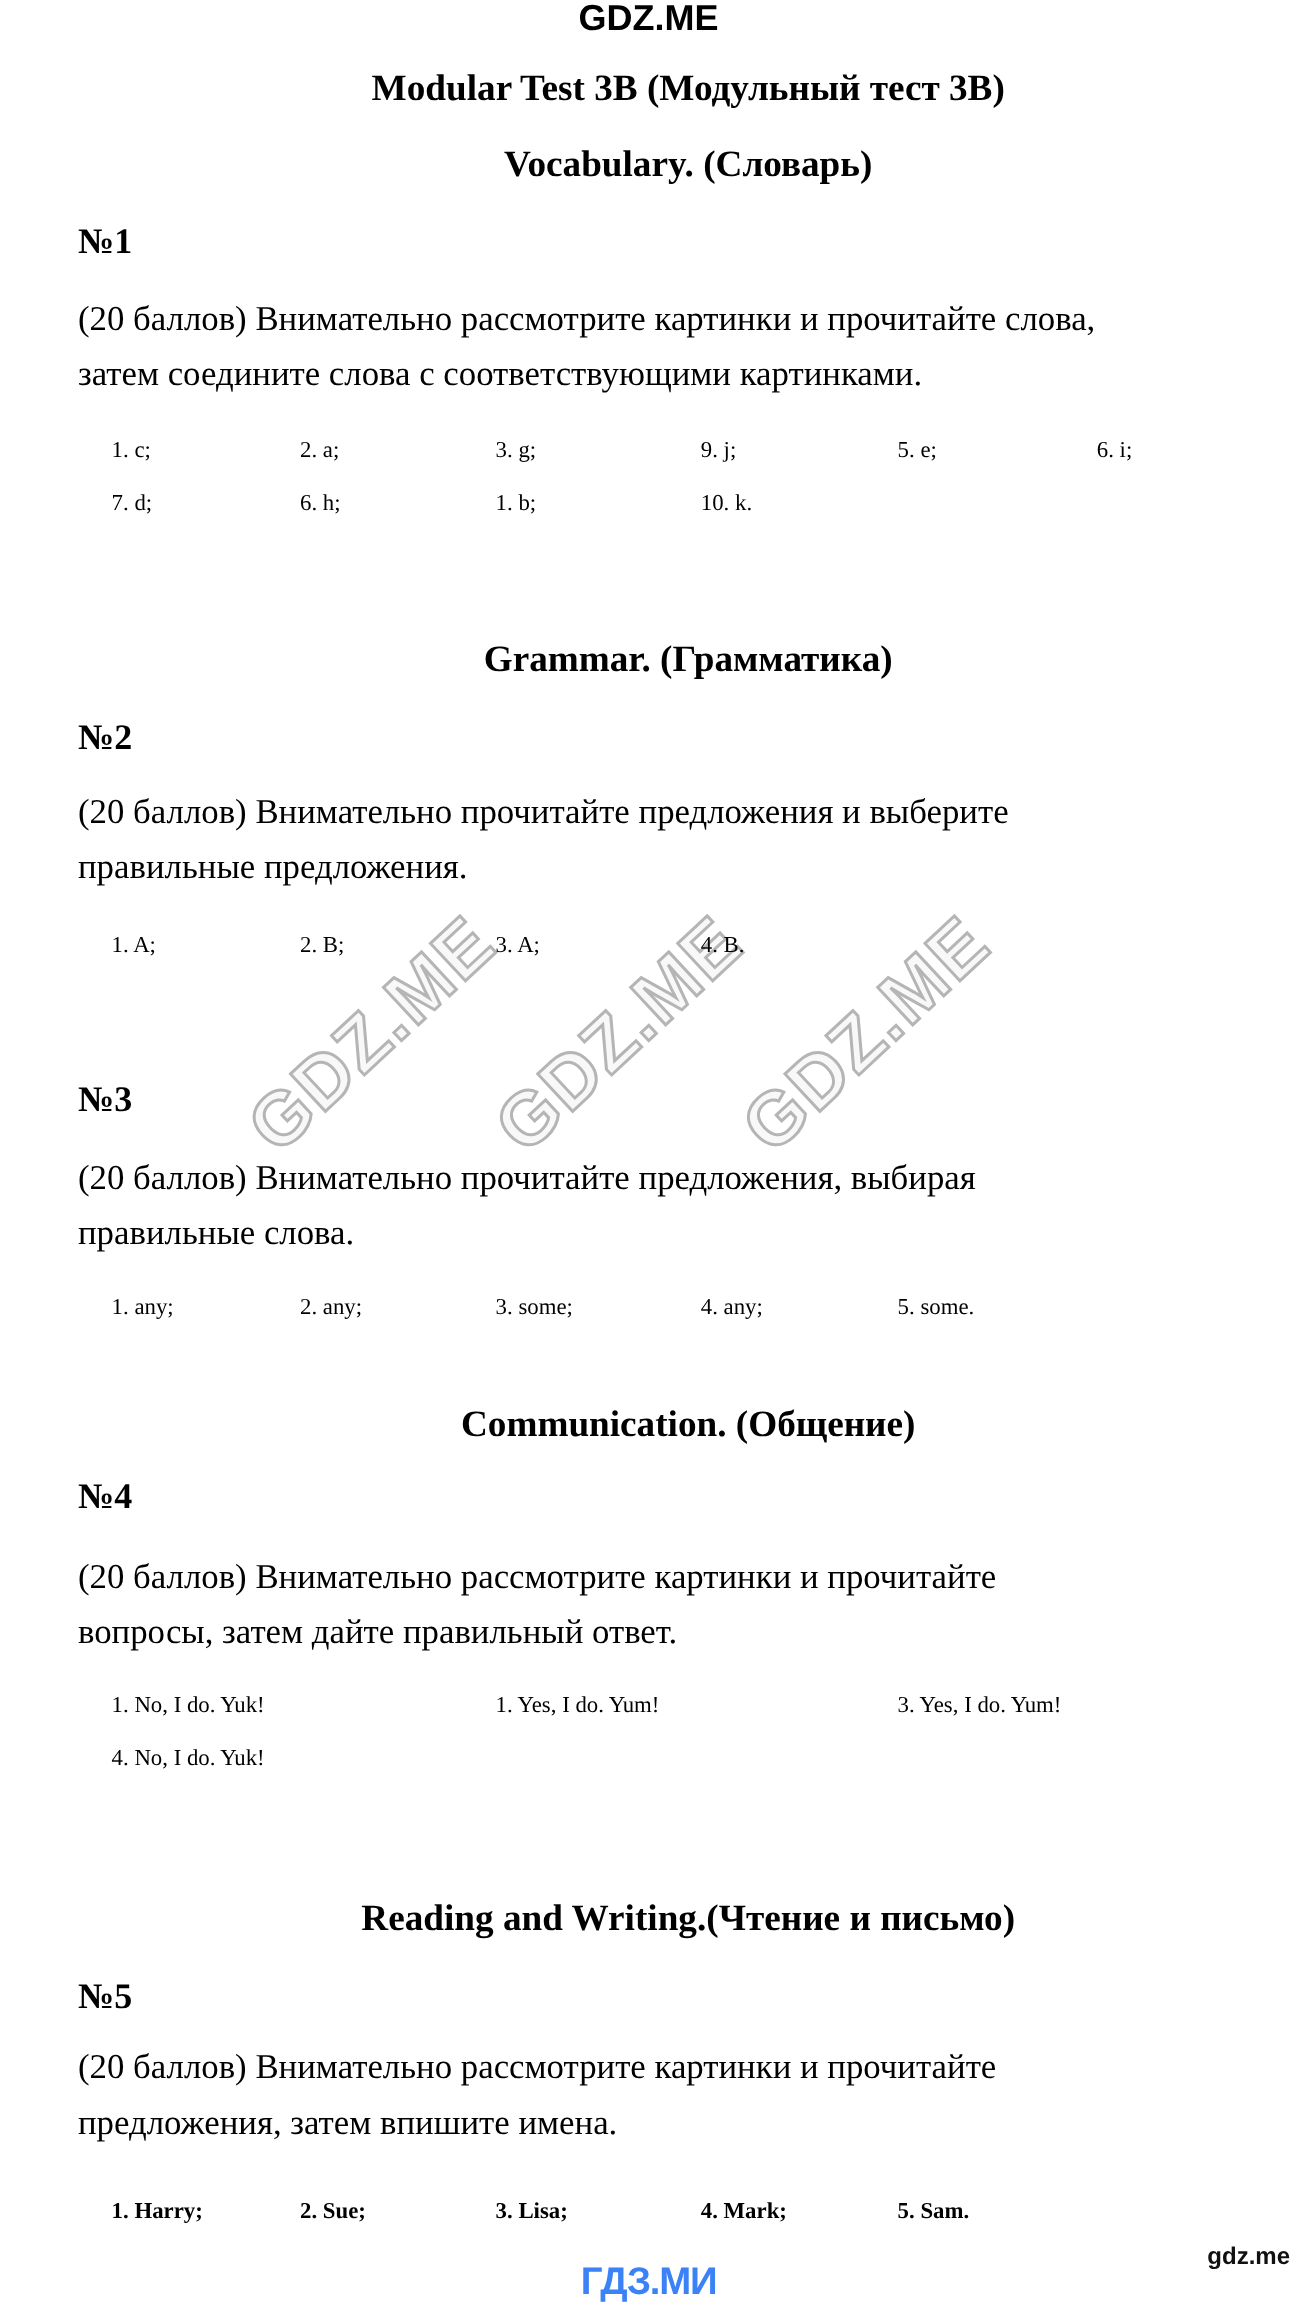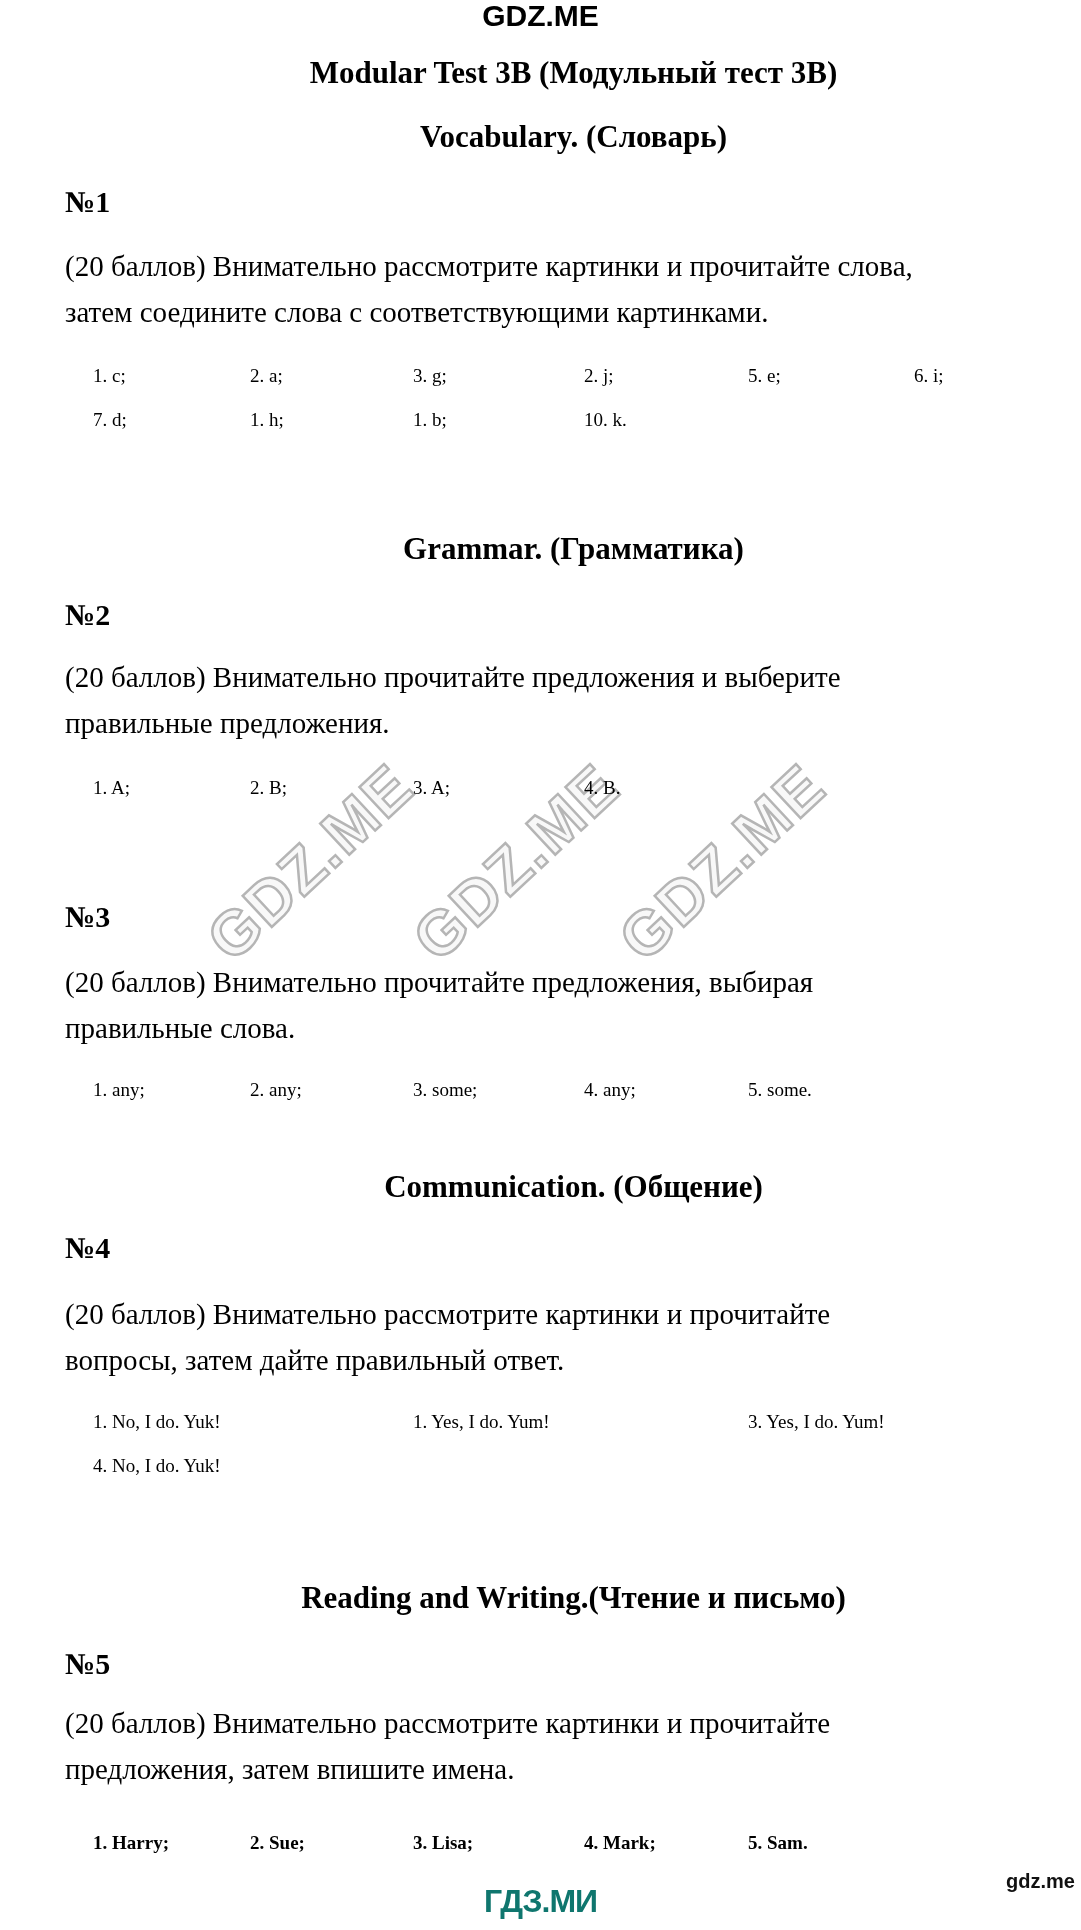--- a/index.html
+++ b/index.html
@@ -65,27 +65,27 @@
     <div class="abs center serif-bold" style="top:56px;">Modular Test 3B (Модульный тест 3В)</div>
 
     <div class="abs center serif-bold" style="top:120px;">Vocabulary. (Словарь)</div>
     <div class="abs tasknum" style="top:185px;">№1</div>
     <div class="abs body-line" style="top:249px;">(20 баллов) Внимательно рассмотрите картинки и прочитайте слова,</div>
     <div class="abs body-line" style="top:295px;">затем соедините слова с соответствующими картинками.</div>
     <div class="ans-row" style="top:359px;">
       <span class="t0">1. c;</span>
       <span class="t1">2. a;</span>
       <span class="t2">3. g;</span>
-      <span class="t3">2. j;</span>
+      <span class="t3">9. j;</span>
       <span class="t4">5. e;</span>
       <span class="t5">6. i;</span>
     </div>
     <div class="ans-row" style="top:403px;">
       <span class="t0">7. d;</span>
-      <span class="t1">1. h;</span>
+      <span class="t1">6. h;</span>
       <span class="t2">1. b;</span>
       <span class="t3">10. k.</span>
     </div>
 
     <div class="abs center serif-bold" style="top:532px;">Grammar. (Грамматика)</div>
     <div class="abs tasknum" style="top:598px;">№2</div>
     <div class="abs body-line" style="top:660px;">(20 баллов) Внимательно прочитайте предложения и выберите</div>
     <div class="abs body-line" style="top:706px;">правильные предложения.</div>
     <div class="ans-row" style="top:771px;">
       <span class="t0">1. A;</span>
@@ -123,17 +123,17 @@
     <div class="abs body-line" style="top:1706px;">(20 баллов) Внимательно рассмотрите картинки и прочитайте</div>
     <div class="abs body-line" style="top:1752px;">предложения, затем впишите имена.</div>
     <div class="ans-row" style="top:1826px;font-weight:bold;">
       <span class="t0">1. Harry;</span>
       <span class="t1">2. Sue;</span>
       <span class="t2">3. Lisa;</span>
       <span class="t3">4. Mark;</span>
       <span class="t4">5. Sam.</span>
     </div>
 
-    <div class="abs center footer-brand" style="top: 1884px; color: #0f766e;">ГДЗ.МИ</div>
+    <div class="abs center footer-brand" style="top: 1884px; color: #3b82f6;">ГДЗ.МИ</div>
     <div class="footer-site">gdz.me</div>
 
   </div>
 </div>
 
 </body></html>

